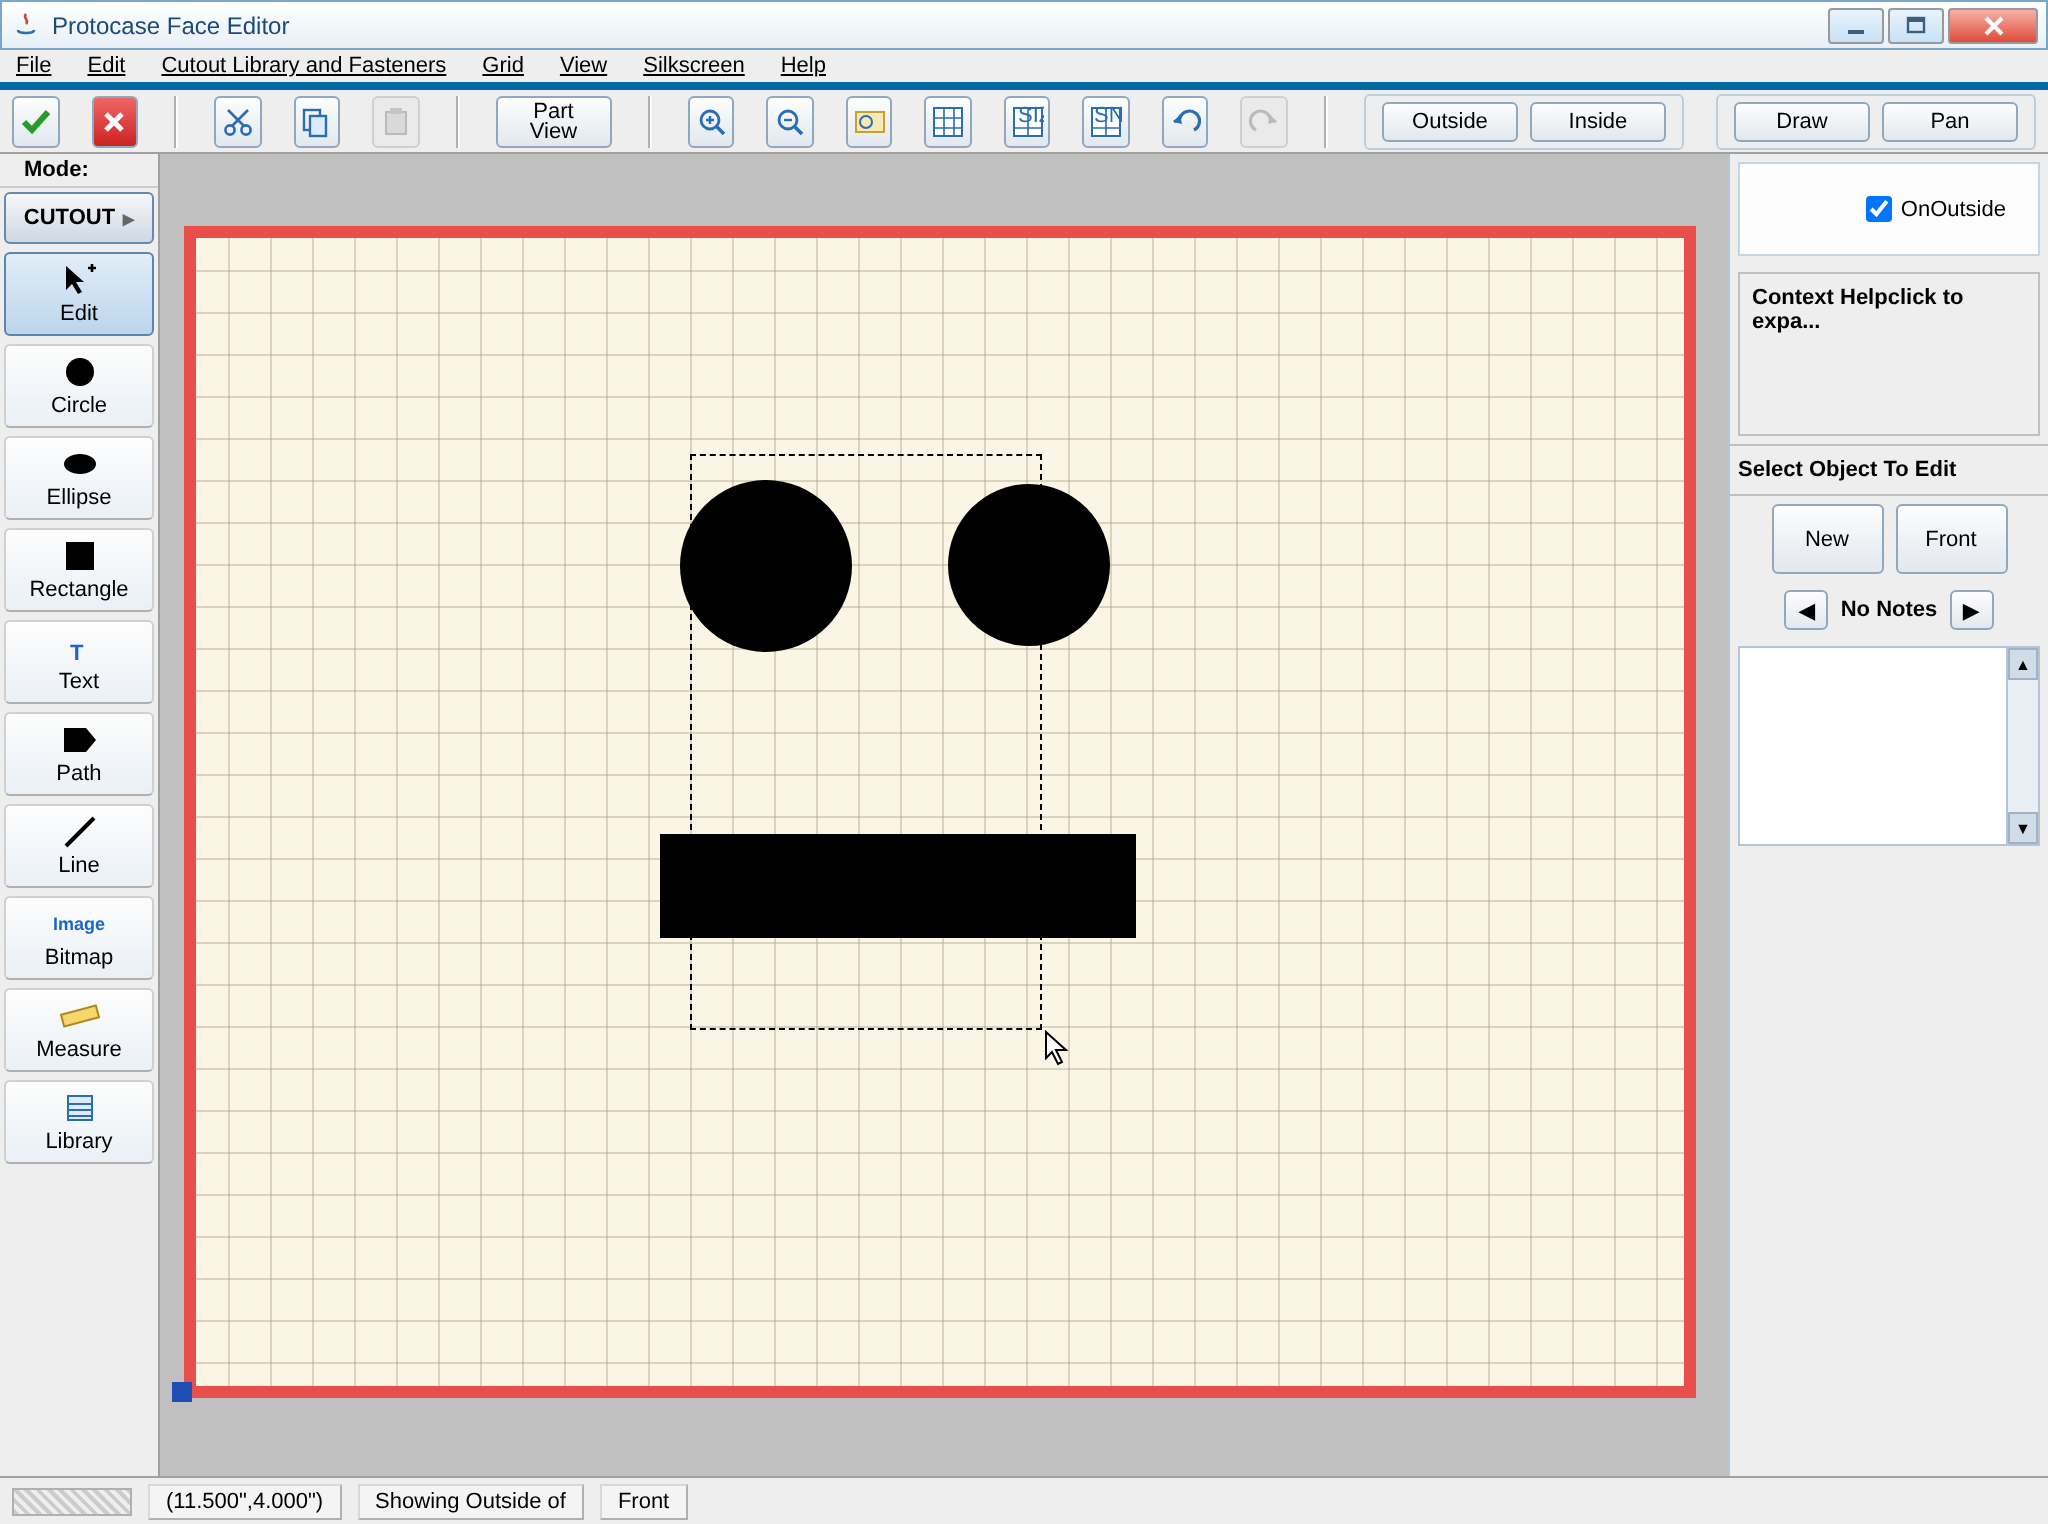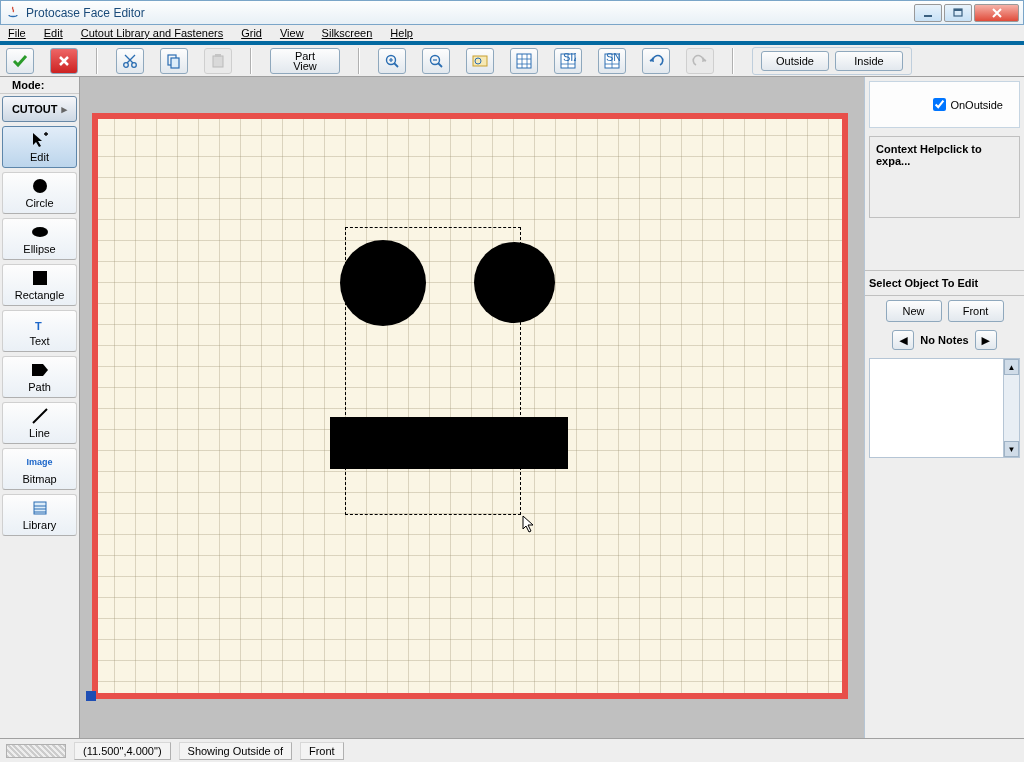--- a/index.html
+++ b/index.html
@@ -55,24 +55,24 @@
 .shape-circle { position: absolute; border-radius: 50%; background: #000; }
 .shape-rect { position: absolute; background: #000; }
 .selbox { position: absolute; border: 1px dashed #000; background: transparent; }
 .cursor-arrow { position: absolute; left: 530px; top: 538px; width: 14px; height: 18px; }
 .corner-h { position: absolute; width: 10px; height: 10px; background: #1e4eb4; }
 
 
 .rightpanel { width: 160px; background: #eeeeee; border-left: 1px solid #b5c5d5; display: flex; flex-direction: column; }
 .onoutside-bar { padding: 16px; border: 1px solid #c6d5e2; margin: 4px; display: flex; align-items: center; justify-content: flex-end; background: #fdfdfd; }
 .context-help { padding: 6px; border: 1px solid #c0c0c0; margin: 4px; height: 82px; background: #eeeeee; font-size: 11px; }
-.rp-header { font-weight: bold; padding: 6px 4px; border-top: 1px solid #c0c0c0; border-bottom: 1px solid #c0c0c0; background: #eeeeee; margin-top: 48px;}
+.rp-header { font-weight: bold; padding: 6px 4px; border-top: 1px solid #c0c0c0; border-bottom: 1px solid #c0c0c0; background: #eeeeee;}
 .notes-head { text-align: center; padding: 4px; font-weight: bold;}
 .notes-btns { display: flex; gap: 6px; justify-content: center; padding: 4px; }
-.rbtn { width: 56px; height: 22px; background: linear-gradient(#fdfdfd,#e2e8ee); border: 1px solid #8fa8bd; border-radius: 3px; display: flex; align-items: center; justify-content: center; cursor: default; }
+.rbtn { width: 56px; height: 35px; background: linear-gradient(#fdfdfd,#e2e8ee); border: 1px solid #8fa8bd; border-radius: 3px; display: flex; align-items: center; justify-content: center; cursor: default; }
 .notes-nav { display: flex; align-items: center; justify-content: center; gap: 6px; padding: 4px; }
 .nav-arrow { width: 22px; height: 20px; background: linear-gradient(#fdfdfd,#e2e8ee); border: 1px solid #8fa8bd; border-radius: 3px; display: flex; align-items: center; justify-content: center; cursor: default;}
 .notes-area { margin: 4px; border: 1px solid #b5c5d5; background: #fff; flex: 0 0 100px; position: relative; }
 .notes-scroll { position: absolute; right: 0; top: 0; bottom: 0; width: 16px; background: #e8eef4; border-left: 1px solid #b5c5d5; }
 .notes-scroll .up, .notes-scroll .down { height: 16px; background: #d0dce8; border: 1px solid #9fb3c6; display: flex; align-items: center; justify-content: center; font-size: 8px;}
 .notes-scroll .down { position: absolute; bottom: 0; left: 0; right: 0; }
 
 
 .status-bar { position: absolute; left: 0; right: 0; bottom: 0; height: 24px; background: #eeeeee; border-top: 1px solid #a0a0a0; display: flex; align-items: center; padding: 0 6px; gap: 8px; }
 .status-cap { border: 1px solid #b0b0b0; border-top-color: #d8d8d8; border-left-color: #d8d8d8; padding: 2px 8px; background: #f4f4f4; }
@@ -209,20 +209,24 @@
       <svg width="16" height="16">
         <path d="M4 12 A5 5 0 1 1 11 6 L14 8" fill="none" stroke="#999" stroke-width="1.6"></path>
         <path d="M14 8 L11 4 L10 9 Z" fill="#999"></path>
       </svg>
     </div>
   <div class="tsep"></div>
   <div class="tgroup">
     <div class="tbtn-label">Outside</div>
     <div class="tbtn-label">Inside</div>
   </div>
+  <div class="tgroup">
+    <div class="tbtn-label">Draw</div>
+    <div class="tbtn-label">Pan</div>
+  </div>
 </div>
 
 <div class="workspace">
 
   <div class="toolbox">
     <div class="mode-lbl">Mode:</div>
     <div class="mode-sel">
       <span>CUTOUT</span>
         <span class="tri">▸</span>
     </div>
@@ -285,20 +289,28 @@
       <div class="tlabel">Line</div>
     </div>
     <div class="tool">
       <div class="ticon">
           <span style="color:#1c66c9;font-size:9px;font-weight:bold;">Image</span>
         </div>
       <div class="tlabel">Bitmap</div>
     </div>
     <div class="tool">
       <div class="ticon">
+          <svg width="20" height="14">
+            <rect x="1" y="4" width="18" height="6" fill="#f5d76e" stroke="#b08a1e" transform="rotate(-15 10 7)"></rect>
+          </svg>
+        </div>
+      <div class="tlabel">Measure</div>
+    </div>
+    <div class="tool">
+      <div class="ticon">
           <svg width="16" height="16">
             <rect x="2" y="2" width="12" height="12" fill="#dcecf9" stroke="#2a6db2"></rect>
             <line x1="2" y1="6" x2="14" y2="6" stroke="#2a6db2"></line>
             <line x1="2" y1="9" x2="14" y2="9" stroke="#2a6db2"></line>
             <line x1="2" y1="12" x2="14" y2="12" stroke="#2a6db2"></line>
           </svg>
         </div>
       <div class="tlabel">Library</div>
     </div>
   </div>

